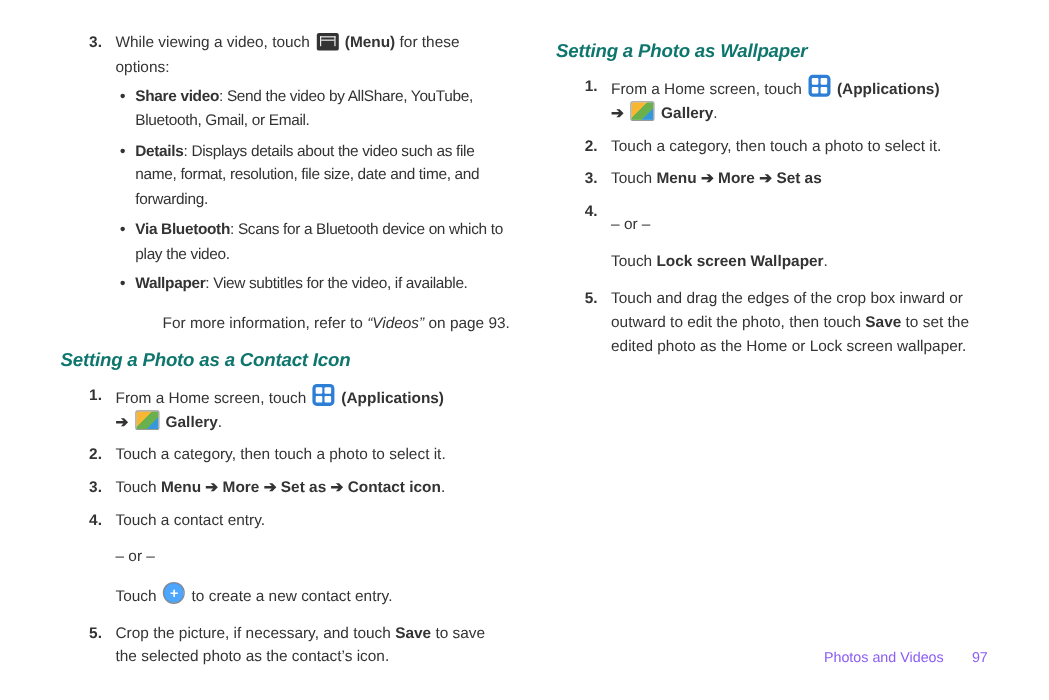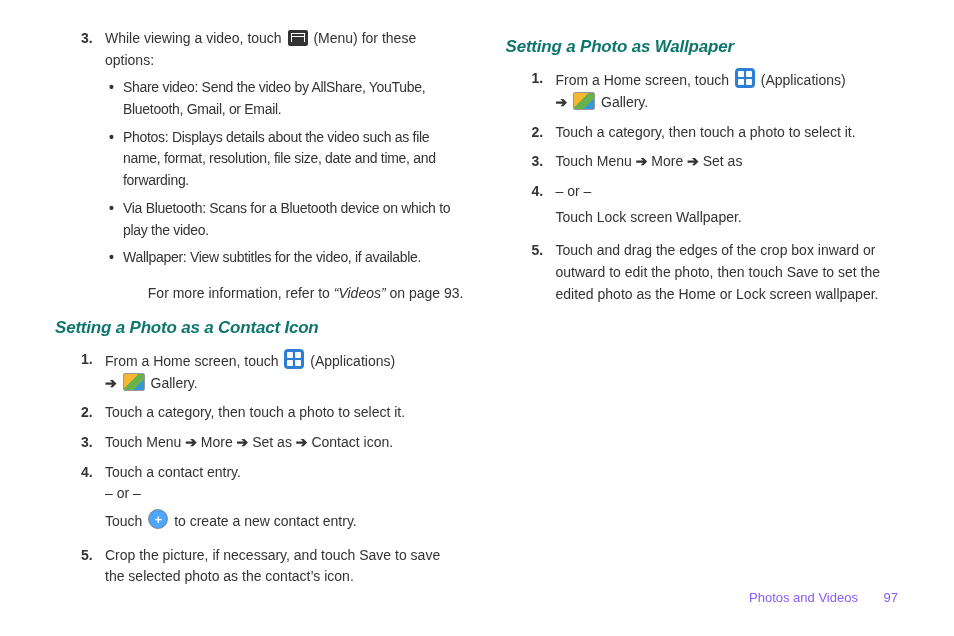--- a/index.html
+++ b/index.html
@@ -44,21 +44,21 @@
   .bullet-mark {
     width: 14px;
     flex-shrink: 0;
     font-weight: bold;
   }
   .bullet-body {
     flex: 1;
     font-stretch: condensed;
     letter-spacing: -0.2px;
   }
-  .bold { font-weight: normal; }
+  .bold { font-weight: bold; }
   .cond { font-family: Arial, Helvetica, sans-serif; letter-spacing:-0.3px;}
   .ref-line {
     margin: 6px 0 10px 0;
     text-align: right;
   }
   .ital { font-style: italic; }
   .section-head {
     color: #0f766e;
     font-weight: bold;
     font-style: italic;
@@ -130,21 +130,21 @@
   }
   .arrow { font-weight:bold; }
   .footer {
     position: absolute;
     bottom: 28px;
     right: 56px;
     font-size: 13px;
     color:#8b5cf6;
   }
   .footer .pnum { margin-left: 22px; }
-  .sub-indent { margin: 0 0 4px 0; }
+  .sub-indent { margin: 12px 0 4px 0; }
   .ol-list { padding-left: 24px; }
   .ol-list .ol-item .ol-num{ width:26px;}
 </style>
 </head>
 <body>
 
 <div class="page">
 
   <div class="col">
 
@@ -159,21 +159,21 @@
 
           <div class="bullet-item">
             <div class="bullet-mark">•</div>
             <div class="bullet-body cond">
               <span class="bold">Share video</span><span>: Send the video by AllShare, YouTube, Bluetooth, Gmail, or Email.</span>
             </div>
           </div>
           <div class="bullet-item">
             <div class="bullet-mark">•</div>
             <div class="bullet-body cond">
-              <span class="bold">Photos</span><span>: Displays details about the video such as file name, format, resolution, file size, date and time, and forwarding.</span>
+              <span class="bold">Details</span><span>: Displays details about the video such as file name, format, resolution, file size, date and time, and forwarding.</span>
             </div>
           </div>
           <div class="bullet-item">
             <div class="bullet-mark">•</div>
             <div class="bullet-body cond">
               <span class="bold">Via Bluetooth</span><span>: Scans for a Bluetooth device on which to play the video.</span>
             </div>
           </div>
           <div class="bullet-item">
             <div class="bullet-mark">•</div>

